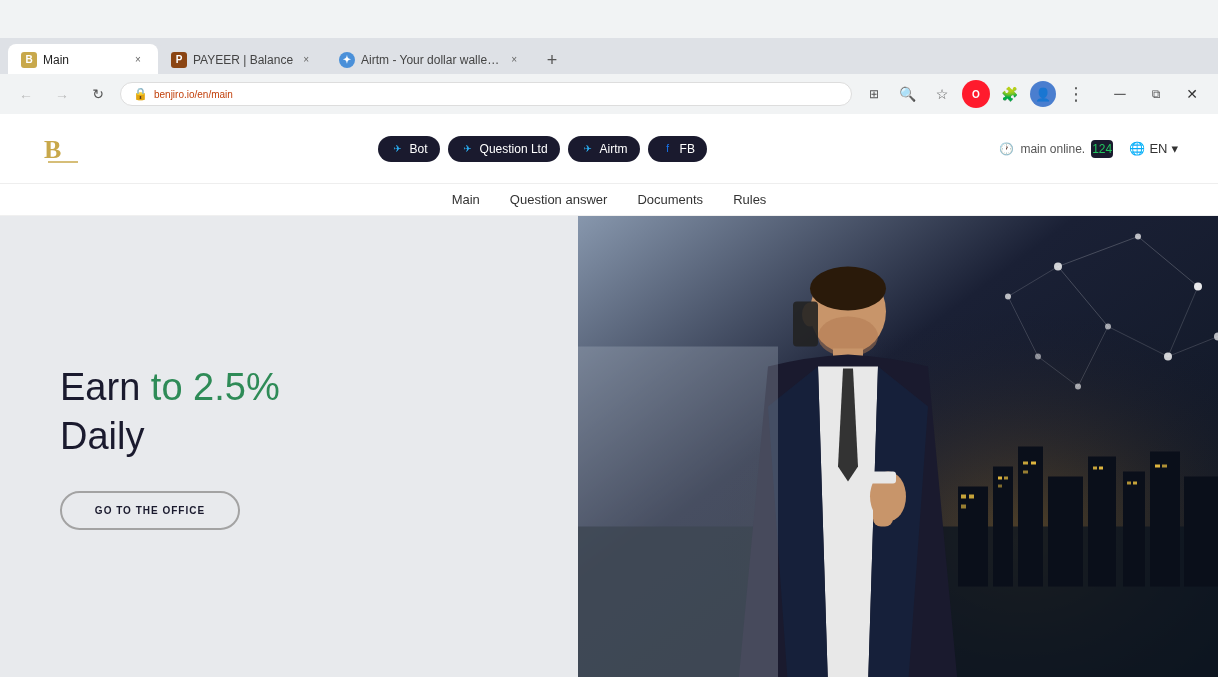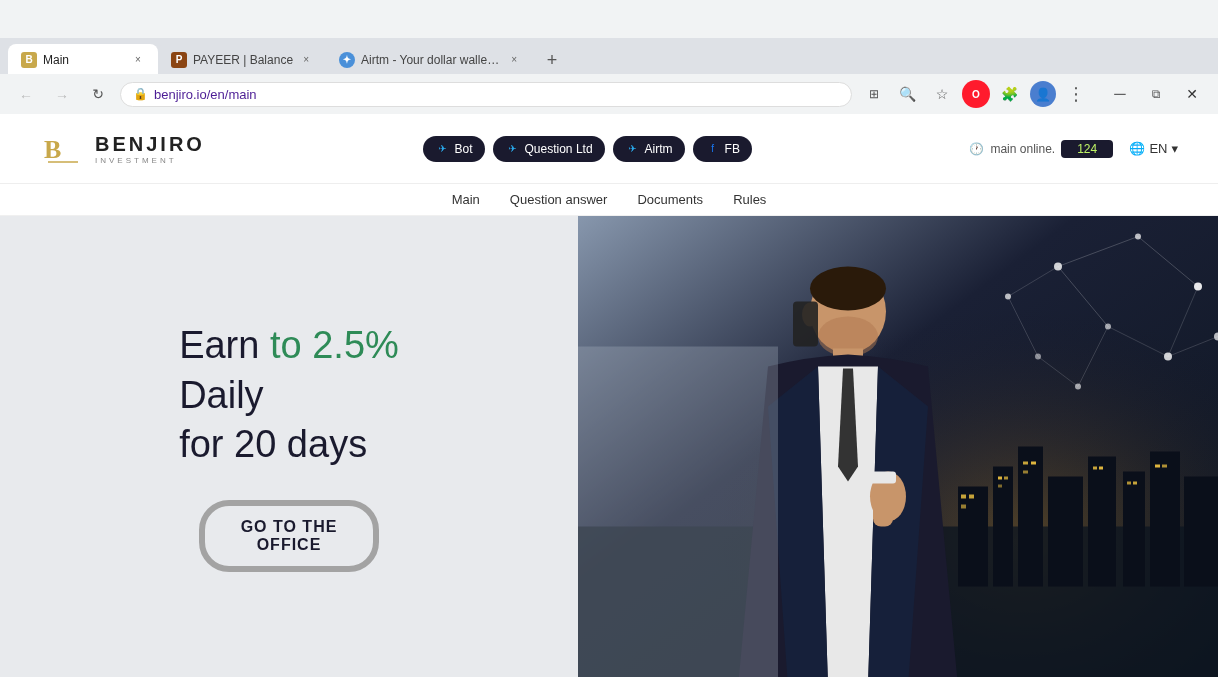--- a/index.html
+++ b/index.html
@@ -113,21 +113,21 @@
       border-radius: 20px;
       padding: 4px 12px;
       gap: 6px;
       font-size: 13px;
       color: #333;
       border: 1px solid #ddd;
     }
 
     .lock-icon { color: #555; font-size: 12px; }
 
-    .url-text { color: #4c1d95; font-size: 13px; }
+    .url-text { color: #c2410c; font-size: 10px; }
 
     .toolbar-right {
       display: flex;
       align-items: center;
       gap: 6px;
     }
 
     .toolbar-icon {
       width: 28px; height: 28px;
       display: flex; align-items: center; justify-content: center;
@@ -230,22 +230,22 @@
     .days-badge {
       display: flex;
       align-items: center;
       gap: 6px;
       font-size: 12px;
       color: #555;
     }
 
     .days-count {
       background: #1a1a2e;
-      color: #bef264;
-      padding: 2px 16px;
+      color: #22c55e;
+      padding: 2px 1px;
       border-radius: 4px;
       font-size: 12px;
     }
 
     .lang-selector {
       display: flex;
       align-items: center;
       gap: 4px;
       font-size: 13px;
       color: #333;
@@ -278,41 +278,40 @@
       overflow: hidden;
     }
 
     .hero-left {
       flex: 1;
       background: #e8eaed;
       display: flex;
       flex-direction: column;
       justify-content: center;
       padding: 40px 60px;
-      align-items: center;
     }
 
     .hero-heading {
       font-size: 38px;
       font-weight: 300;
       color: #1a1a2e;
       line-height: 1.3;
       margin-bottom: 30px;
     }
 
     .hero-heading .accent {
       color: #2e8b57;
     }
 
     .hero-btn {
       display: inline-block;
-      border: 6px solid #a3a3a3;
+      border: 2px solid #a3a3a3;
       border-radius: 30px;
       padding: 12px 28px;
-      font-size: 16px;
+      font-size: 10px;
       letter-spacing: 1px;
       color: #1a1a2e;
       cursor: pointer;
       background: transparent;
       font-weight: 600;
       max-width: 180px;
     }
 
     .hero-right {
       width: 640px;
@@ -401,24 +400,20 @@
 <div class="website">
 
   <div class="site-header">
 
     <div class="logo-area">
       <svg class="logo-icon" viewBox="0 0 45 45" fill="none" xmlns="http://www.w3.org/2000/svg">
         <rect width="45" height="45" rx="4" fill="white"></rect>
         <text x="4" y="32" font-size="26" font-weight="bold" fill="#c8a84b" font-family="serif">B</text>
         <line x1="8" y1="36" x2="38" y2="36" stroke="#c8a84b" stroke-width="1.5"></line>
       </svg>
-      <div class="logo-text-area">
-        <span class="logo-name">BENJIRO</span>
-        <span class="logo-sub">INVESTMENT</span>
-      </div>
     </div>
 
     <div class="header-center">
       <div class="social-btn">
         <span class="btn-icon tg-color">✈</span>
         <span>Bot</span>
       </div>
       <div class="social-btn">
         <span class="btn-icon tg-color">✈</span>
         <span>Question Ltd</span>
@@ -453,21 +448,20 @@
     <a class="nav-item">Documents</a>
     <a class="nav-item">Rules</a>
   </div>
 
   <div class="hero-section">
 
     <div class="hero-left">
       <div class="hero-heading">
         <span>Earn </span><span class="accent">to 2.5%</span><br>
         <span>Daily</span><br>
-        <span>for 20 days</span>
       </div>
       <button class="hero-btn">GO TO THE OFFICE</button>
     </div>
 
     <div class="hero-right">
       <div class="hero-image-bg">
 
         <svg class="person-figure" viewBox="0 0 640 480" preserveAspectRatio="xMidYMid slice" xmlns="http://www.w3.org/2000/svg">
 
           <defs>

